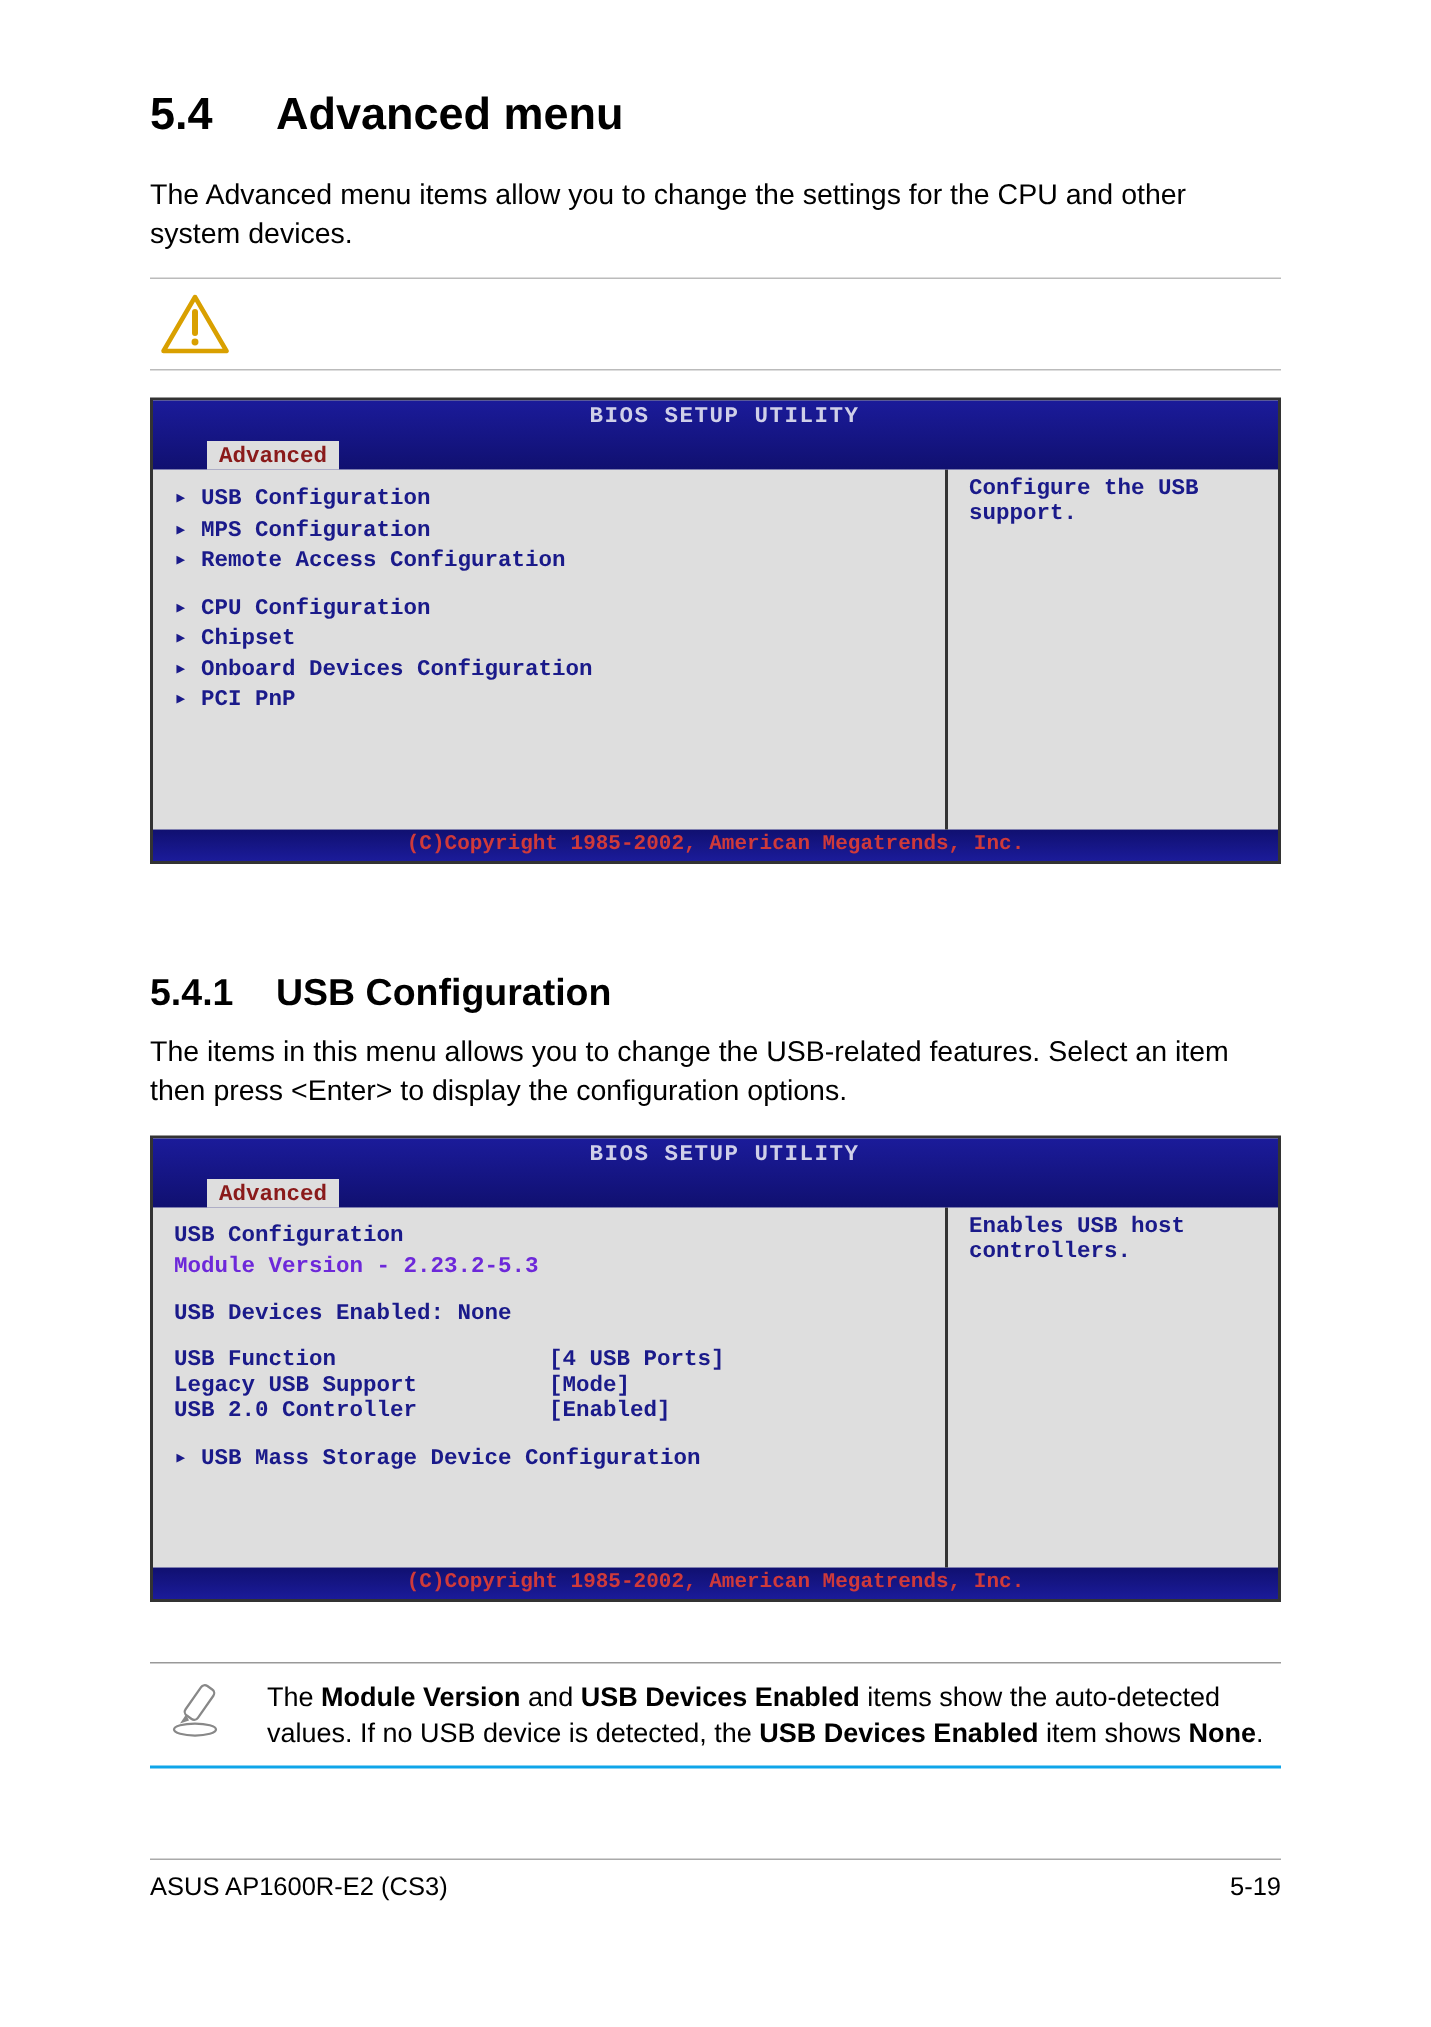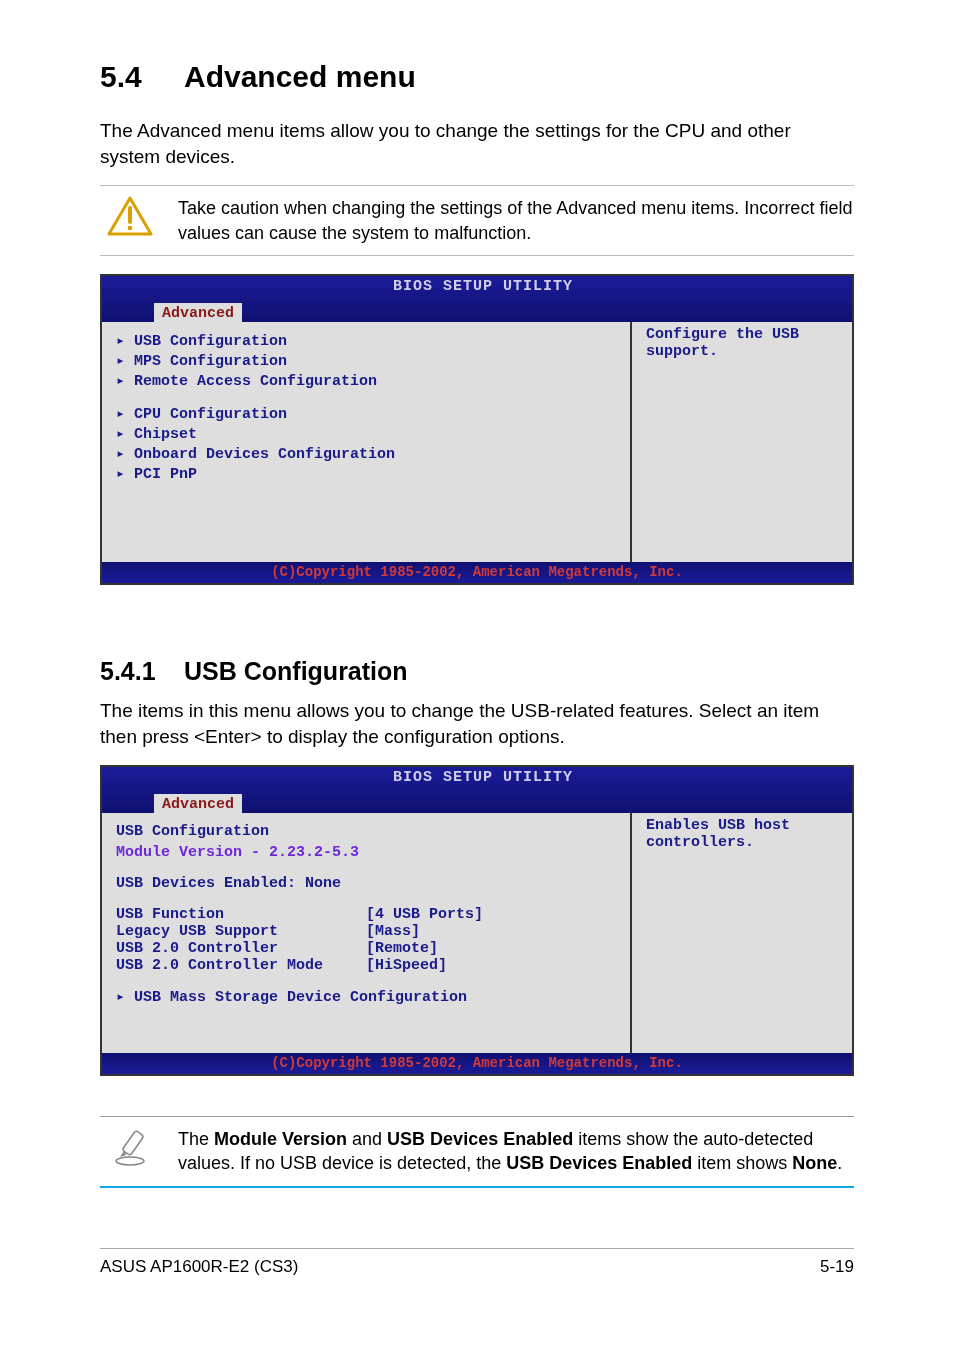--- a/index.html
+++ b/index.html
@@ -62,21 +62,21 @@
     top: 2px;
     left: 12px; right: 0;
     text-align: center;
     font-weight: bold;
     color: #cfcfe8;
     font-size: 15px;
     letter-spacing: 1px;
   }
   .bios-tab {
     position: absolute;
-    left: 52px;
+    left: 36px;
     bottom: 0;
     background: #dedede;
     color: #8a1a1a;
     font-weight: bold;
     padding: 2px 8px 0px 8px;
     font-size: 15px;
   }
   .bios-body {
     display: flex;
     background: #dedede;
@@ -130,21 +130,20 @@
 <p class="body-text">The Advanced menu items allow you to change the settings for the CPU and other system devices.</p>
 
 <div class="note-row no-border" style="border-top:1px solid #bbb;border-bottom:1px solid #bbb;padding:10px 0;">
   <div class="note-icon-cell">
     <svg width="46" height="40" viewBox="0 0 46 40">
       <polygon points="23,2 44,38 2,38" fill="none" stroke="#d9a000" stroke-width="3" stroke-linejoin="round"></polygon>
       <line x1="23" y1="12" x2="23" y2="26" stroke="#d9a000" stroke-width="4" stroke-linecap="round"></line>
       <circle cx="23" cy="32" r="2.3" fill="#d9a000"></circle>
     </svg>
   </div>
-  <div class="note-text">Take caution when changing the settings of the Advanced menu items. Incorrect field values can cause the system to malfunction.</div>
 </div>
 
 <div class="bios-box">
   <div class="bios-titlebar">
     <div class="bios-title">BIOS SETUP UTILITY</div>
     <div class="bios-tab">Advanced</div>
   </div>
   <div class="bios-body">
     <div class="bios-left">
       <div class="bios-item">
@@ -200,29 +199,25 @@
       <div style="color:#6d28d9;font-weight:bold;margin-top:4px;">Module Version - 2.23.2-5.3</div>
       <div style="height:14px;"></div>
       <div>USB Devices Enabled: None</div>
       <div style="height:14px;"></div>
       <div class="bios-kv">
           <span class="k">USB Function</span>
           <span>[4 USB Ports]</span>
         </div>
       <div class="bios-kv">
           <span class="k">Legacy USB Support</span>
-          <span>[Mass]</span>
+          <span>[Mode]</span>
         </div>
       <div class="bios-kv">
           <span class="k">USB 2.0 Controller</span>
-          <span>[Remote]</span>
-        </div>
-      <div class="bios-kv">
-          <span class="k">USB 2.0 Controller Mode</span>
-          <span>[HiSpeed]</span>
+          <span>[Enabled]</span>
         </div>
       <div style="height:14px;"></div>
       <div class="bios-item">
           <span class="arrow">▸</span>
           <span>USB Mass Storage Device Configuration</span>
         </div>
     </div>
     <div class="bios-right">
       <div>Enables USB host controllers.</div>
     </div>

